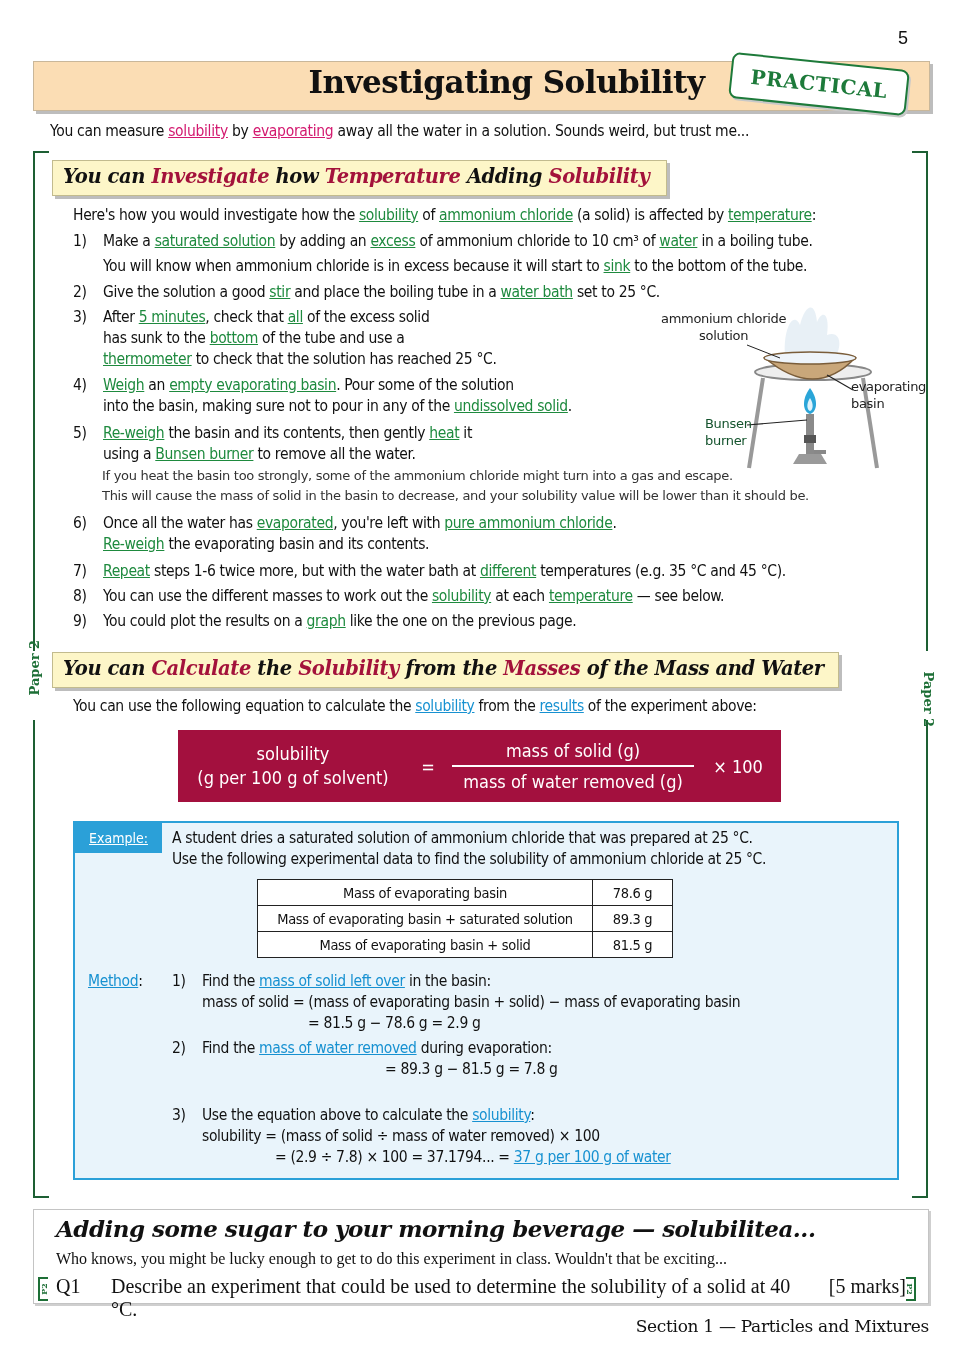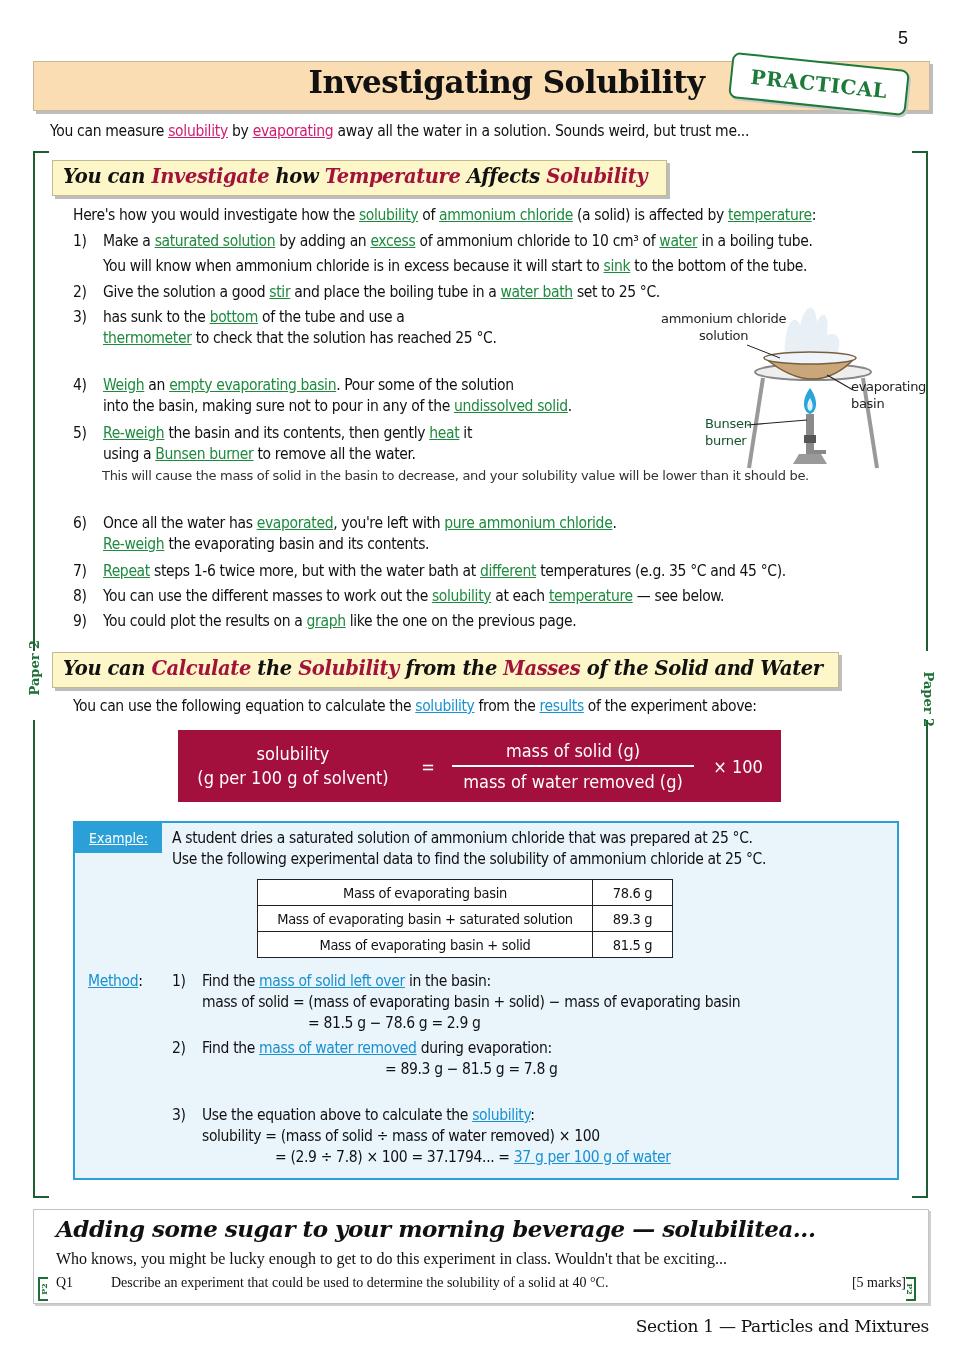--- a/index.html
+++ b/index.html
@@ -76,21 +76,21 @@
   .data-table { left: 257px; top: 879px; border-collapse: collapse; background: #fff; font-size: 14.5px; letter-spacing: -0.3px; }
   .data-table td { border: 1.5px solid #222; padding: 2px 6px; height: 26px; text-align: center; }
   .method-label { color: #1791d1; text-decoration: underline; }
 
   .footer-box {
     left: 33px; top: 1209px; width: 896px; height: 95px; background: #fff;
     border: 1px solid #c4c4c4; box-shadow: 2px 2px 0 #cfcfcf;
   }
   .footer-title { left: 56px; top: 1215px; font-family: "DejaVu Serif", serif; font-weight: bold; font-style: italic; font-size: 23px; letter-spacing: -0.5px; }
   .footer-sub { left: 56px; top: 1250px; font-family: "Liberation Serif", serif; font-size: 16px; }
-  .footer-q { left: 56px; top: 1275px; font-family: "Liberation Serif", serif; font-size: 14px; width: 850px; display: flex; }
+  .footer-q { left: 56px; top: 1275px; font-family: "Liberation Serif", serif; font-size: 20px; width: 850px; display: flex; }
   .q-num { width: 55px; }
   .q-text { flex: 1; }
   .q-marks { width: 90px; text-align: right; }
   .p2-mark { color: #1d6f36; font-family: "DejaVu Serif", serif; font-weight: bold; font-size: 8px; }
   .p2-l { left: 38px; top: 1277px; width: 10px; height: 24px; border: 2px solid #1d6f36; border-right: none; display:flex; align-items:center; justify-content:center; }
   .p2-r { left: 906px; top: 1277px; width: 10px; height: 24px; border: 2px solid #1d6f36; border-left: none; display:flex; align-items:center; justify-content:center; }
   .p2-l span { transform: rotate(-90deg); display:block; }
   .p2-r span { transform: rotate(90deg); display:block; }
   .section-footer { right: 32px; top: 1316px; font-family: "DejaVu Serif", serif; font-size: 17px; letter-spacing: -0.3px; }
 </style>
@@ -107,21 +107,21 @@
 </div>
 
 <div class="abs bracket br-tl"></div>
 <div class="abs bracket br-tr"></div>
 <div class="abs bracket br-bl"></div>
 <div class="abs bracket br-br"></div>
 <div class="abs side-label side-left">Paper 2</div>
 <div class="abs side-label side-right">Paper 2</div>
 
 <div class="abs section-head sh1">
-  <span>You can </span><span class="accent">Investigate</span><span> how </span><span class="accent">Temperature</span><span> Affects </span><span class="accent">Solubility</span>
+  <span>You can </span><span class="accent">Investigate</span><span> how </span><span class="accent">Temperature</span><span> Adding </span><span class="accent">Solubility</span>
 </div>
 
 <div class="abs body-text" style="left:73px; top:205px;">
   <span>Here's how you would investigate how the </span><span class="kw-green">solubility</span><span> of </span><span class="kw-green">ammonium chloride</span><span> (a solid) is affected by </span><span class="kw-green">temperature</span><span>:</span>
 </div>
 
 <div class="abs body-text step" style="left:73px; top:231px;">
   <span class="step-num">1)</span>
   <div>
     <div><span>Make a </span><span class="kw-green">saturated solution</span><span> by adding an </span><span class="kw-green">excess</span><span> of ammonium chloride to 10 cm³ of </span><span class="kw-green">water</span><span> in a boiling tube.</span></div>
@@ -130,20 +130,21 @@
 </div>
 
 <div class="abs body-text step" style="left:73px; top:282px;">
   <span class="step-num">2)</span>
   <div><span>Give the solution a good </span><span class="kw-green">stir</span><span> and place the boiling tube in a </span><span class="kw-green">water bath</span><span> set to 25 °C.</span></div>
 </div>
 
 <div class="abs body-text step" style="left:73px; top:307px;">
   <span class="step-num">3)</span>
   <div>
+    <div><span>After </span><span class="kw-green">5 minutes</span><span>, check that </span><span class="kw-green">all</span><span> of the excess solid</span></div>
     <div><span>has sunk to the </span><span class="kw-green">bottom</span><span> of the tube and use a</span></div>
     <div><span class="kw-green">thermometer</span><span> to check that the solution has reached 25 °C.</span></div>
   </div>
 </div>
 
 <div class="abs body-text step" style="left:73px; top:375px;">
   <span class="step-num">4)</span>
   <div>
     <div><span class="kw-green">Weigh</span><span> an </span><span class="kw-green">empty evaporating basin</span><span>.  Pour some of the solution</span></div>
     <div><span>into the basin, making sure not to pour in any of the </span><span class="kw-green">undissolved solid</span><span>.</span></div>
@@ -152,20 +153,21 @@
 
 <div class="abs body-text step" style="left:73px; top:423px;">
   <span class="step-num">5)</span>
   <div>
     <div><span class="kw-green">Re-weigh</span><span> the basin and its contents, then gently </span><span class="kw-green">heat</span><span> it</span></div>
     <div><span>using a </span><span class="kw-green">Bunsen burner</span><span> to remove all the water.</span></div>
   </div>
 </div>
 
 <div class="abs note" style="left:102px; top:466px;">
+  <div>If you heat the basin too strongly, some of the ammonium chloride might turn into a gas and escape.</div>
   <div>This will cause the mass of solid in the basin to decrease, and your solubility value will be lower than it should be.</div>
 </div>
 
 <div class="abs body-text step" style="left:73px; top:513px;">
   <span class="step-num">6)</span>
   <div>
     <div><span>Once all the water has </span><span class="kw-green">evaporated</span><span>, you're left with </span><span class="kw-green">pure ammonium chloride</span><span>.</span></div>
     <div><span class="kw-green">Re-weigh</span><span> the evaporating basin and its contents.</span></div>
   </div>
 </div>
@@ -217,21 +219,21 @@
     <div>evaporating</div>
     <div>basin</div>
   </div>
   <div class="abs note" style="left:50px; top:115px; line-height:17px; color:#14532d;">
     <div>Bunsen</div>
     <div>burner</div>
   </div>
 </div>
 
 <div class="abs section-head sh2">
-  <span>You can </span><span class="accent">Calculate</span><span> the </span><span class="accent">Solubility</span><span> from the </span><span class="accent">Masses</span><span> of the Solid and Water</span>
+  <span>You can </span><span class="accent">Calculate</span><span> the </span><span class="accent">Solubility</span><span> from the </span><span class="accent">Masses</span><span> of the Mass and Water</span>
 </div>
 
 <div class="abs body-text" style="left:73px; top:696px;">
   <span>You can use the following equation to calculate the </span><span class="kw-blue">solubility</span><span> from the </span><span class="kw-blue">results</span><span> of the experiment above:</span>
 </div>
 
 <div class="abs formula-box">
   <div class="f-left">
     <div>solubility</div>
     <div>(g per 100 g of solvent)</div>

